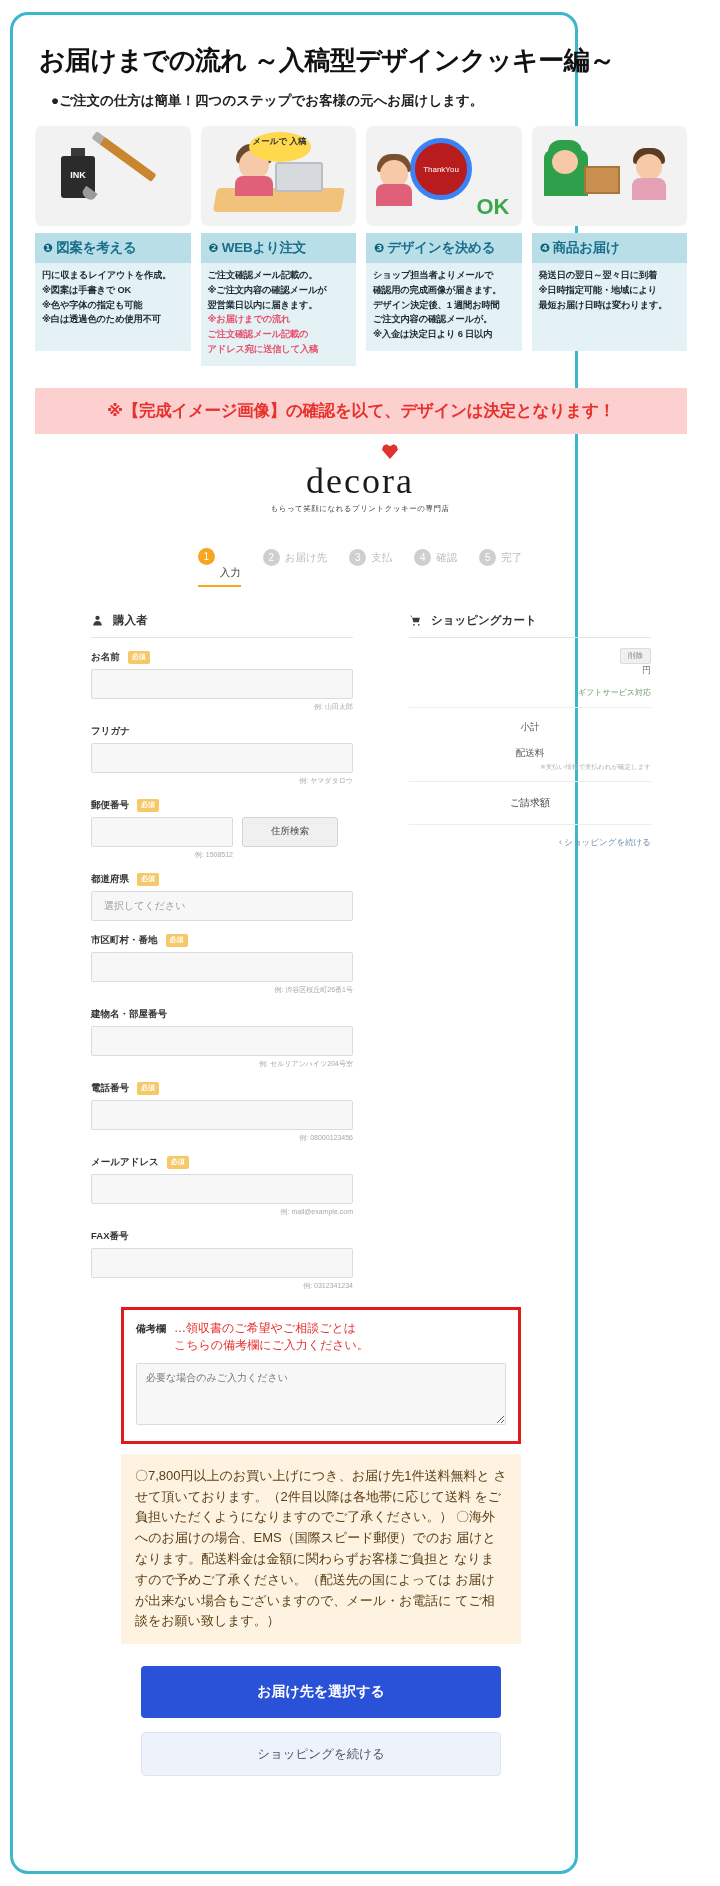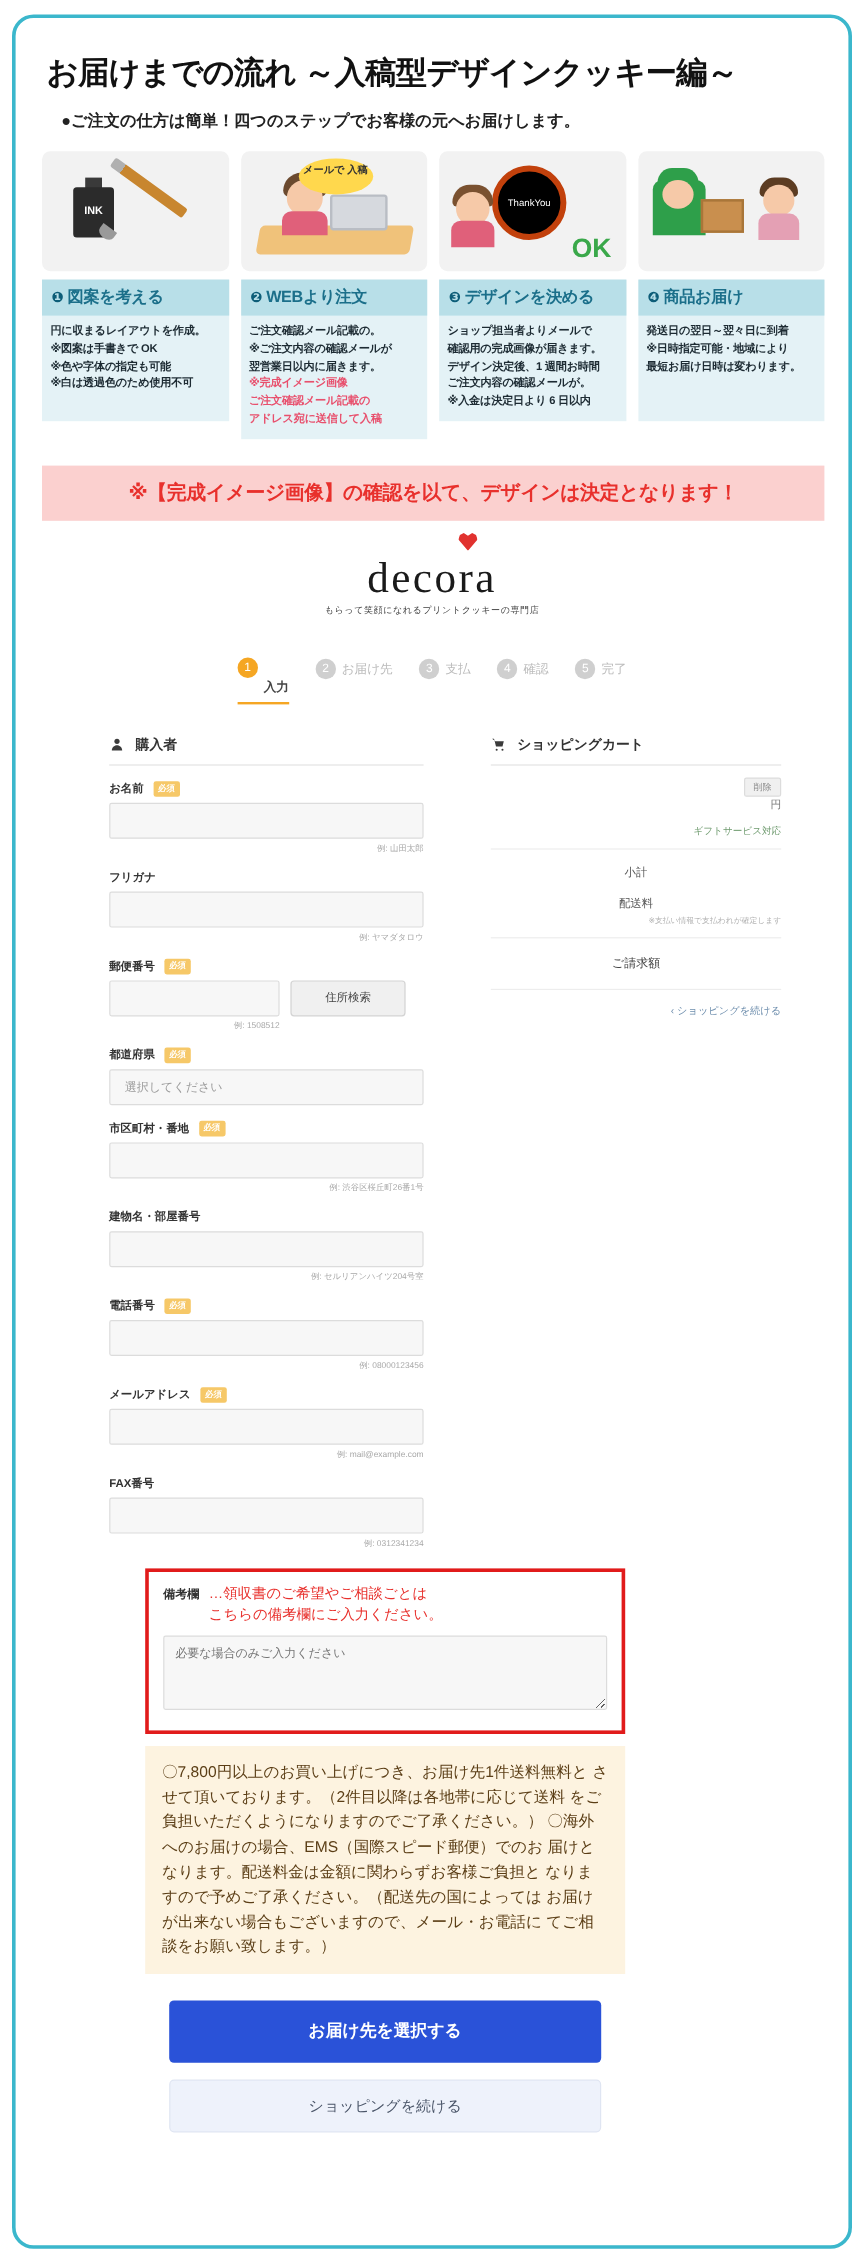--- a/index.html
+++ b/index.html
@@ -6,21 +6,21 @@
   html, body { margin:0; padding:0; }
   body {
     width:720px; height:1886px;
     background:#ffffff;
     font-family:"Liberation Sans","DejaVu Sans",sans-serif;
     color:#333;
     overflow:hidden;
   }
   .page-frame{
     position:absolute; left:10px; top:12px;
-    width:700px; height:1862px;
+    width:568px; height:1862px;
     border:3px solid #3bb7cc; border-radius:18px;
     background:#fff;
   }
   .inner{ position:absolute; left:0; top:0; width:694px; }
 
   
   .hero-title{
     margin:28px 0 0 26px;
     font-size:26px; font-weight:bold; color:#111; letter-spacing:-0.5px;
     white-space:nowrap;
@@ -65,21 +65,21 @@
   .pen-tip{position:absolute;left:47px;top:63px;width:14px;height:10px;background:#9a9a9a;transform:rotate(36deg);border-radius:0 0 50% 50%;}
 
   .desk{position:absolute;left:14px;top:62px;width:128px;height:24px;background:#f0c27a;border-radius:4px;transform:skewX(-10deg);}
   .laptop{position:absolute;left:74px;top:36px;width:48px;height:30px;background:#d6d9de;border:2px solid #b9bdc4;border-radius:3px;}
   .girl-head{position:absolute;left:38px;top:24px;width:30px;height:30px;background:#f6c9a8;border-radius:50%;}
   .girl-hair{position:absolute;left:35px;top:18px;width:36px;height:20px;background:#6b4a2f;border-radius:18px 18px 6px 6px;}
   .girl-body{position:absolute;left:34px;top:50px;width:38px;height:20px;background:#e0607a;border-radius:8px 8px 0 0;}
   .bubble{position:absolute;left:48px;top:6px;width:62px;height:30px;background:#ffd84d;border-radius:50%;}
   .bubble span{position:absolute;left:0;right:0;top:4px;text-align:center;font-size:8.5px;font-weight:bold;color:#333;line-height:1.2;}
 
-  .cookie{position:absolute;left:44px;top:12px;width:62px;height:62px;border-radius:50%;background:#000000;border:5px solid #c2410c;}
+  .cookie{position:absolute;left:44px;top:12px;width:62px;height:62px;border-radius:50%;background:#b91c1c;border:5px solid #3b82f6;}
   .cookie .thanks{position:absolute;left:0;right:0;top:22px;text-align:center;color:#fff;font-size:8px;}
   .okmark{position:absolute;right:12px;bottom:6px;color:#3aa84a;font-size:22px;font-weight:bold;}
   .girl3-head{position:absolute;left:14px;top:34px;width:28px;height:28px;background:#f6c9a8;border-radius:50%;}
   .girl3-hair{position:absolute;left:11px;top:28px;width:34px;height:18px;background:#7a5130;border-radius:16px 16px 4px 4px;}
   .girl3-body{position:absolute;left:10px;top:58px;width:36px;height:22px;background:#e0607a;border-radius:8px 8px 0 0;}
 
   .deliv-man{position:absolute;left:12px;top:24px;width:44px;height:46px;background:#2e9f4a;border-radius:8px 8px 0 0;}
   .deliv-cap{position:absolute;left:16px;top:14px;width:34px;height:14px;background:#2e9f4a;border-radius:12px 12px 0 0;}
   .deliv-face{position:absolute;left:20px;top:24px;width:26px;height:24px;background:#f6c9a8;border-radius:50%;}
   .box{position:absolute;left:52px;top:40px;width:36px;height:28px;background:#c98f4e;border:2px solid #a97639;}
@@ -112,21 +112,21 @@
   .steps{ display:flex; justify-content:center; gap:22px; margin-top:20px; }
   .step{ display:flex; align-items:center; gap:5px; padding-bottom:5px; }
   .step .bubblenum{
     width:17px; height:17px; border-radius:50%;
     background:#cfcfcf; color:#fff; font-size:10px;
     display:flex; align-items:center; justify-content:center;
   }
   .step .stxt{ font-size:10.5px; color:#bcbcbc; }
   .step.active{ border-bottom:2px solid #f5a623; }
   .step.active .bubblenum{ background:#f5a623; }
-  .step.active .stxt{ color:#444; font-weight:bold;margin-top:32px; }
+  .step.active .stxt{ color:#444; font-weight:normal;margin-top:32px; }
 
   
   .main{ display:flex; margin:26px 0 0 78px; width:600px; }
   .col-left{ width:262px; }
   .col-right{ width:242px; margin-left:56px; }
 
   .sec-head{
     display:flex; align-items:center; gap:9px;
     border-bottom:1px solid #e3e3e3; padding-bottom:9px;
     font-size:11.5px; color:#333; font-weight:bold;
@@ -252,21 +252,21 @@
       </div>
       <div class="card-body">
         <div class="card-head">
           <span class="num">❷</span>
           <span>WEBより注文</span>
         </div>
         <div class="card-text">
           <p>ご注文確認メール記載の。</p>
           <p>※ご注文内容の確認メールが</p>
           <p>翌営業日以内に届きます。</p>
-          <p class="red">※完成イメージ画像</p>
+          <p class="red">※お届けまでの流れ</p>
           <p class="red">ご注文確認メール記載の</p>
           <p class="red">アドレス宛に送信して入稿</p>
         </div>
       </div>
     </div>
 
     <div class="card">
       <div class="card-img">
         <div class="cookie">
           <span class="thanks">ThankYou</span>

